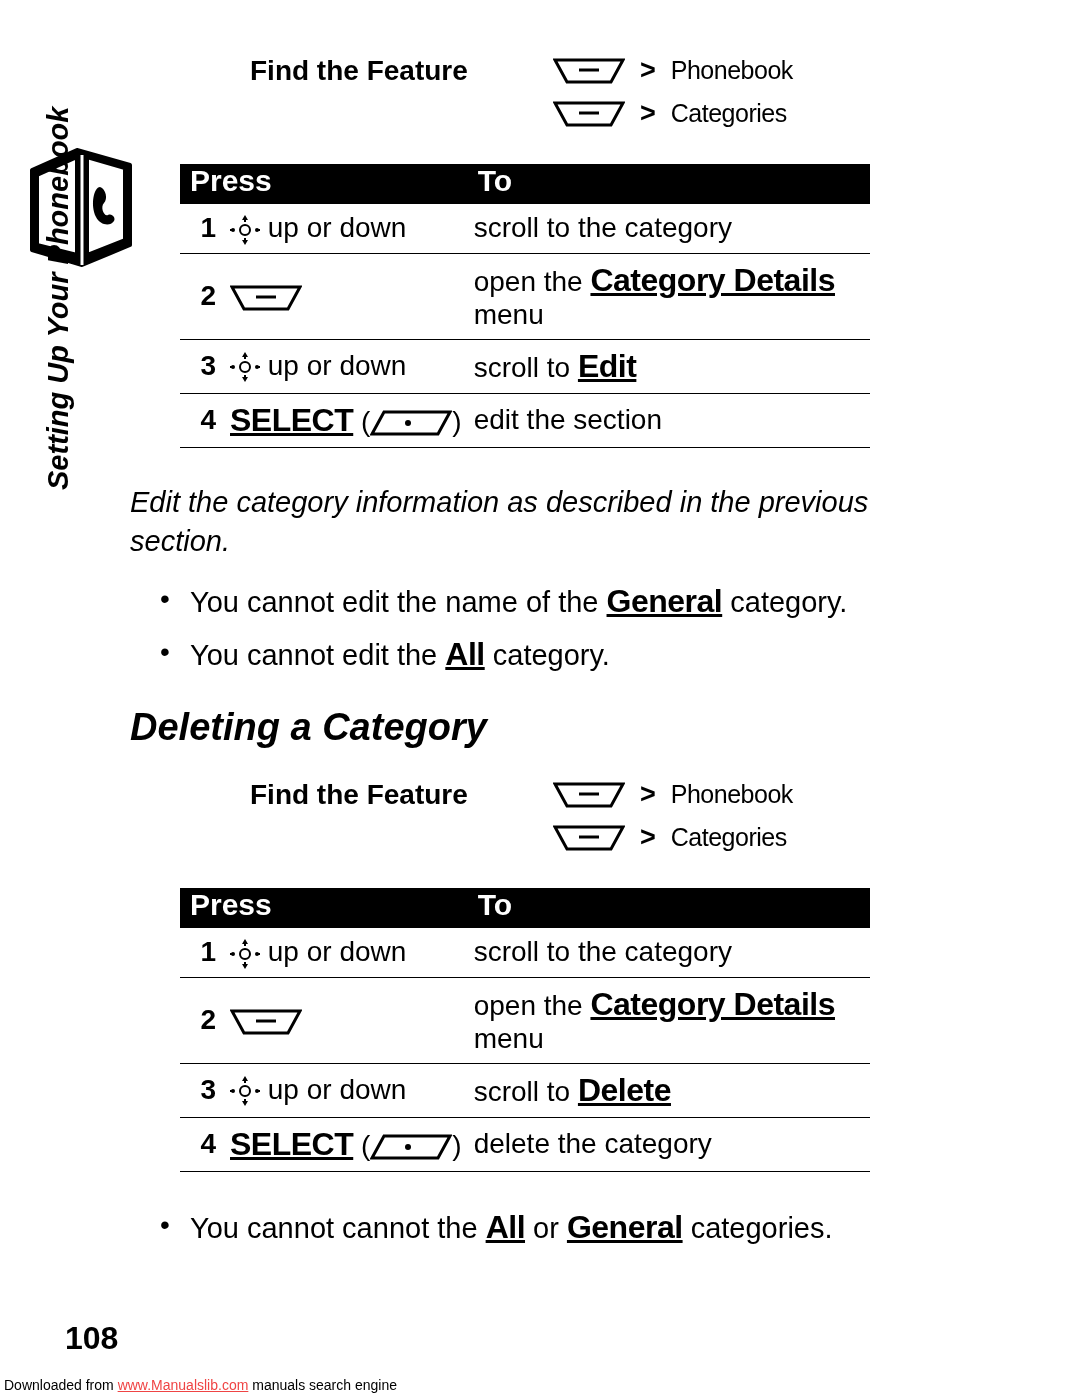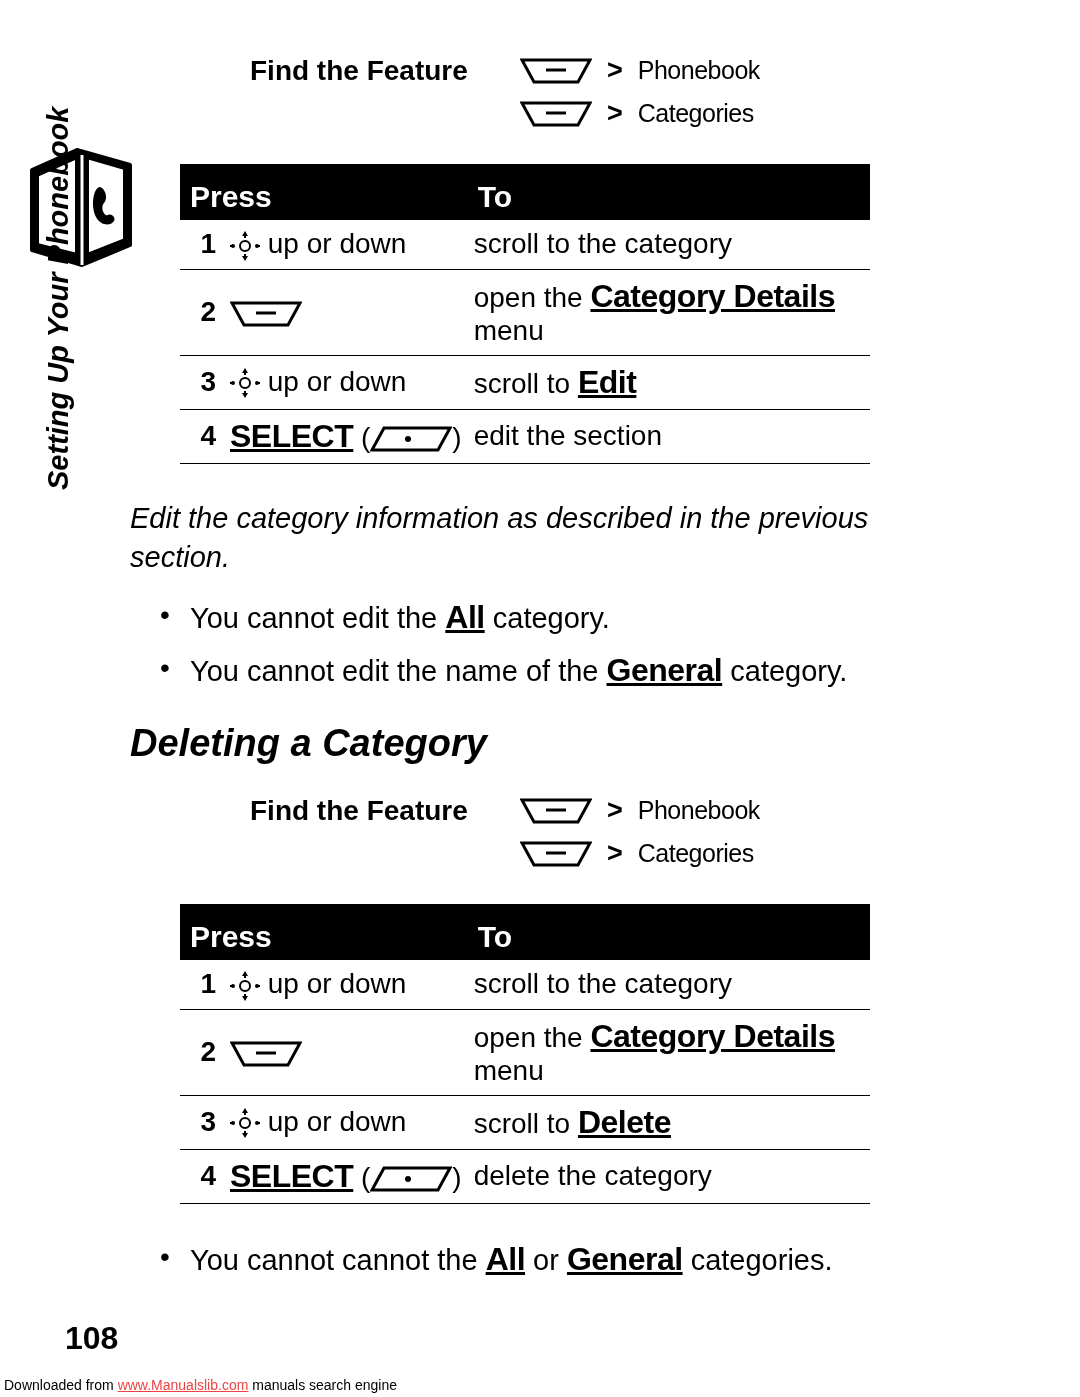--- a/index.html
+++ b/index.html
@@ -25,20 +25,21 @@
     font-style: italic;
     font-weight: bold;
     font-size: 38px;
     margin: 0 0 30px 0;
     padding-left: 0;
   }
   .feature-block {
     display: flex;
     margin-bottom: 35px;
     padding-left: 60px;
+    gap: 33px;
   }
   .feature-label {
     font-weight: bold;
     font-size: 28px;
     color: #000;
     width: 270px;
     flex-shrink: 0;
   }
   .feature-nav-col {
     display: flex;
@@ -80,21 +81,21 @@
     border-collapse: collapse;
     margin-left: 50px;
     margin-bottom: 35px;
     font-size: 28px;
   }
   table.press-table thead th {
     background: #000;
     color: #fff;
     text-align: left;
     font-weight: bold;
-    padding: 16px 10px 6px 10px;
+    padding: 0 10px 6px 10px;
     font-size: 30px;
   }
   table.press-table td {
     border-bottom: 1px solid #000;
     padding: 8px 6px;
     vertical-align: middle;
   }
   table.press-table td.num {
     font-weight: bold;
     width: 30px;
@@ -300,24 +301,24 @@
         </td>
         <td><span>edit the section</span></td>
       </tr>
     </tbody>
   </table>
 
   <p class="body-text">Edit the category information as described in the previous section.</p>
 
   <ul class="bullets">
     <li>
-      <span>You cannot edit the </span><span class="bold-cond-inline">All</span><span> category.</span>
+      <span>You cannot edit the name of the </span><span class="bold-cond-inline">General</span><span> category.</span>
     </li>
     <li>
-      <span>You cannot edit the name of the </span><span class="bold-cond-inline">General</span><span> category.</span>
+      <span>You cannot edit the </span><span class="bold-cond-inline">All</span><span> category.</span>
     </li>
   </ul>
 
   <h2 class="section-title">Deleting a Category</h2>
 
   <div class="content-inner">
     <div class="feature-block">
       <div class="feature-label">Find the Feature</div>
       <div class="feature-nav-col">
         <div class="nav-row">

